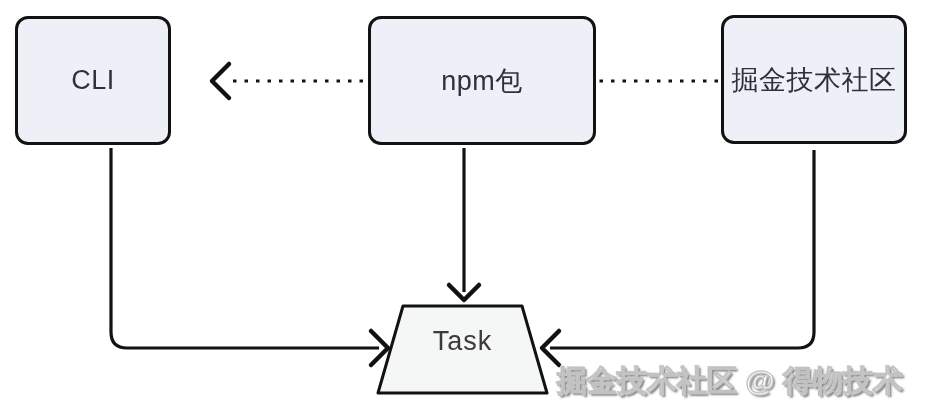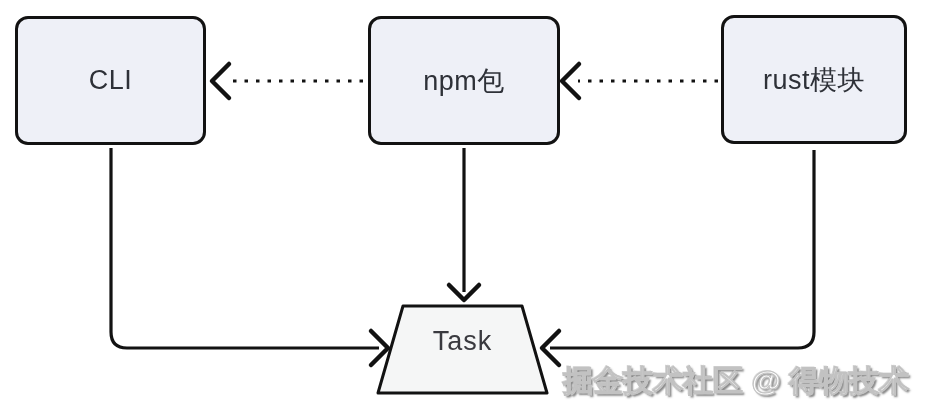--- a/index.html
+++ b/index.html
@@ -29,39 +29,39 @@
     background: #eef0f7;
     border: 3px solid #121212;
     border-radius: 13px;
     display: flex;
     align-items: center;
     justify-content: center;
     font-size: 27px;
     color: #2e3138;
     letter-spacing: 0.5px;
   }
-  .node-cli  { left: 15px;  top: 16px; width: 191px; height: 129px; }
-  .node-npm  { left: 368px; top: 16px; width: 192px; height: 129px; }
+  .node-cli  { left: 15px;  top: 16px; width: 156px; height: 129px; }
+  .node-npm  { left: 368px; top: 16px; width: 228px; height: 129px; }
   .node-rust { left: 721px; top: 15px; width: 186px; height: 129px; }
   .task-label {
     position: absolute;
     left: 403px;
     top: 306px;
     width: 119px;
     height: 71px;
     display: flex;
     align-items: center;
     justify-content: center;
     font-size: 27px;
     color: #3a3a3f;
     letter-spacing: 1px;
   }
   .watermark {
     position: absolute;
-    right: 17px;
+    right: 23px;
     bottom: 8px;
     font-size: 30px;
     font-weight: bold;
     color: #fdfdfd;
     -webkit-text-stroke: 1px #c2c2c2;
     text-shadow: 2px 2px 2px rgba(110,110,110,0.85),
                  -1px -1px 0 #d8d8d8;
     white-space: nowrap;
   }
 </style>
@@ -92,20 +92,20 @@
 
   <div class="node node-cli">
     <span>CLI</span>
   </div>
 
   <div class="node node-npm">
     <span>npm包</span>
   </div>
 
   <div class="node node-rust">
-    <span>rust模块</span>
+    <span>掘金技术社区</span>
   </div>
 
   <div class="task-label">Task</div>
 
   <div class="watermark">掘金技术社区 @ 得物技术</div>
 
 </div>
 
 </body></html>

